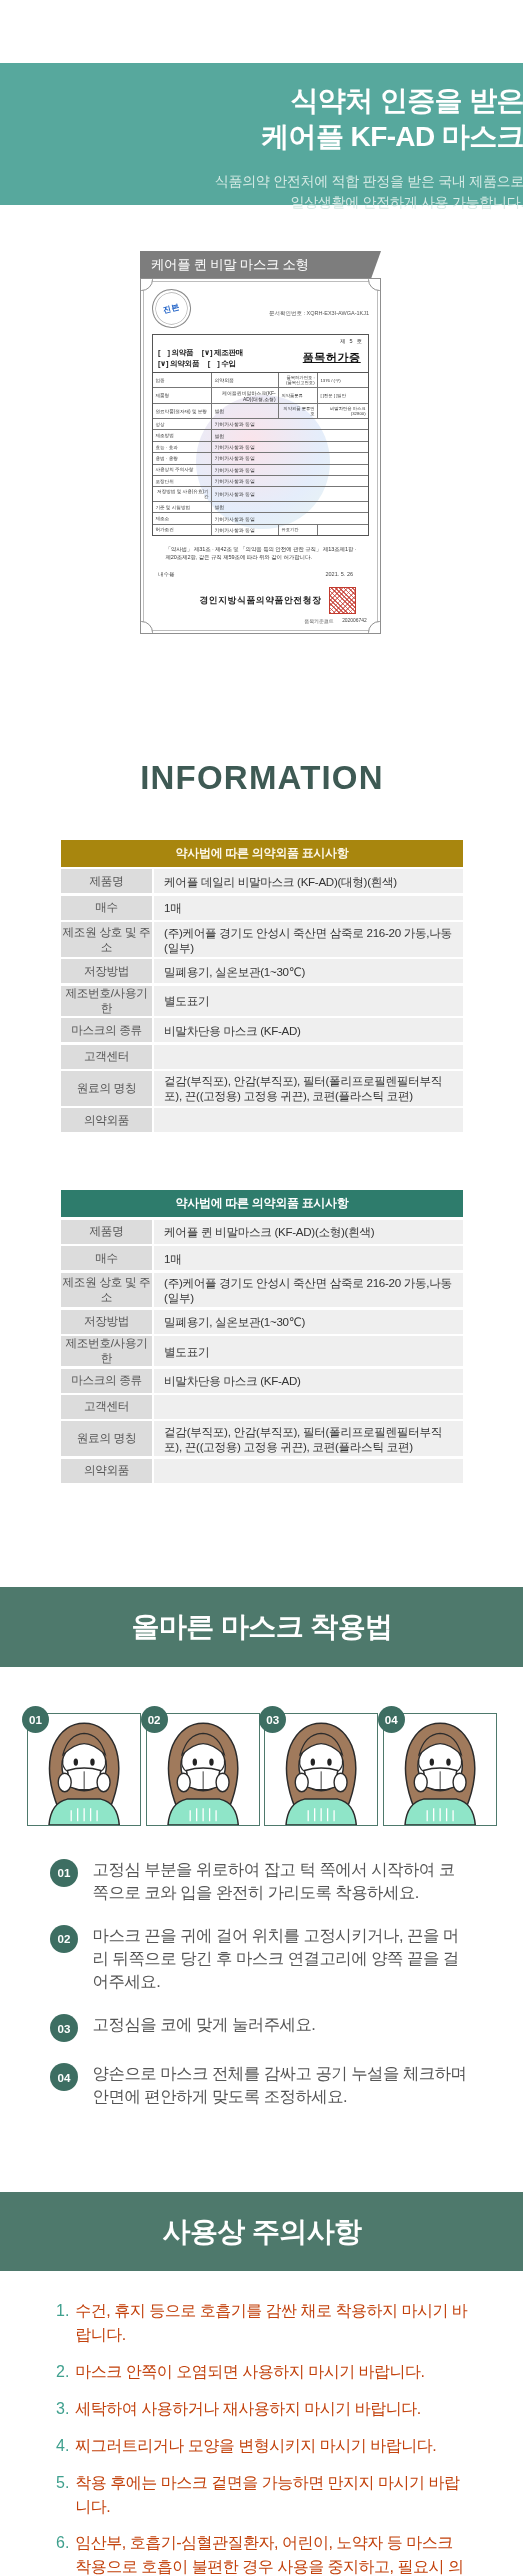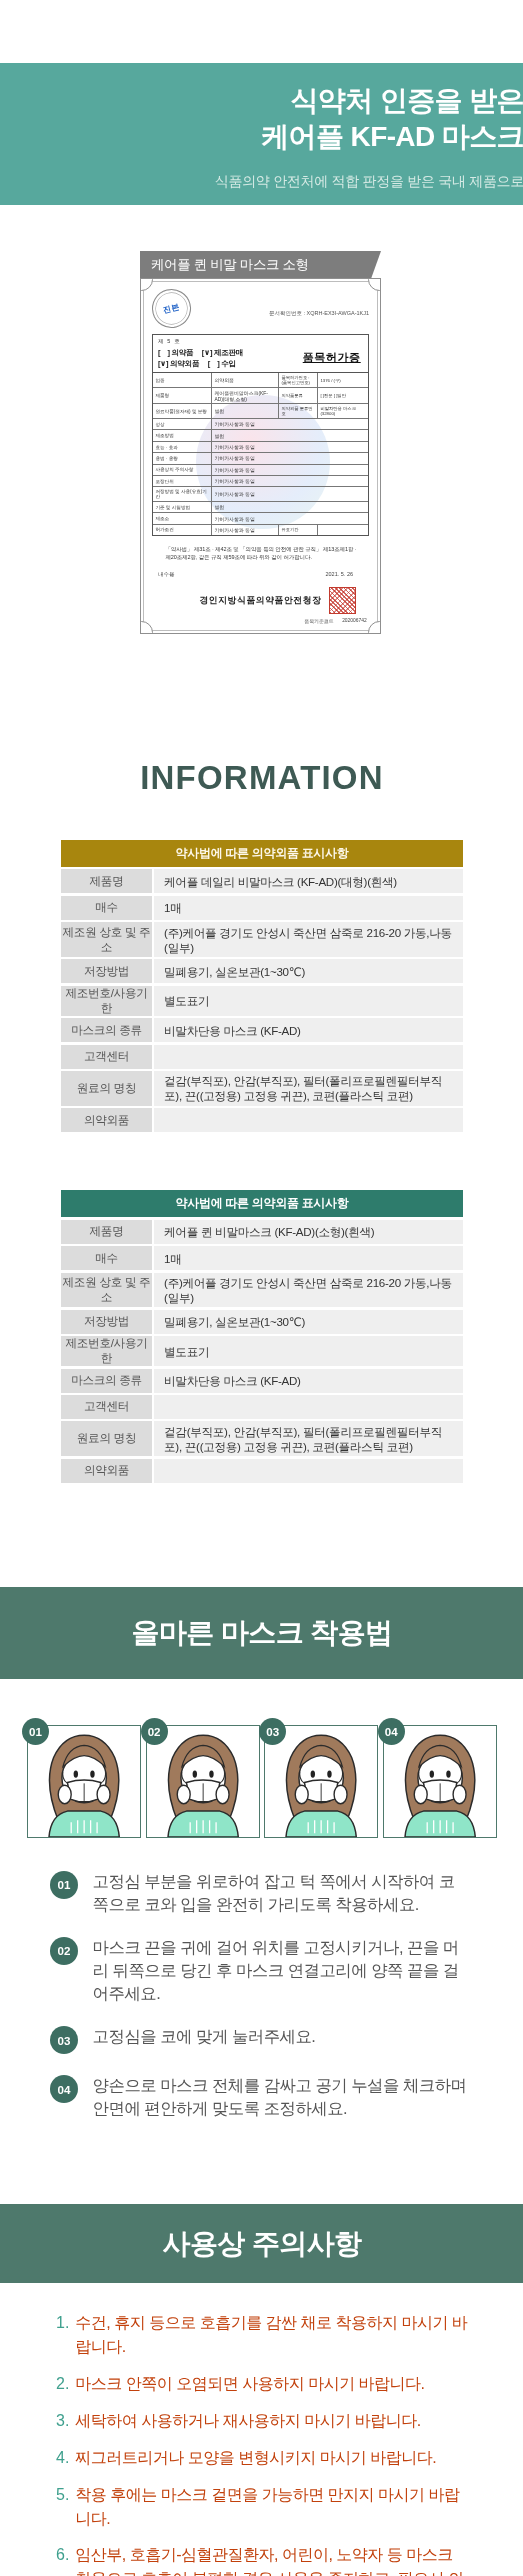--- a/index.html
+++ b/index.html
@@ -24,21 +24,21 @@
   .cert-corner.tl{top:-11px;left:-11px;}.cert-corner.tr{top:-11px;right:-11px;}
   .cert-corner.bl{bottom:-11px;left:-11px;}.cert-corner.br{bottom:-11px;right:-11px;}
   .cert-watermark{position:absolute;left:55px;top:116px;width:134px;height:134px;border-radius:50%;
     background:radial-gradient(circle at 40% 35%,rgba(220,60,110,0.14),rgba(40,110,220,0.12) 60%,rgba(40,160,120,0.10));
     pointer-events:none;}
   .cert-top{display:flex;justify-content:space-between;align-items:flex-start;position:relative;}
   .cert-seal{width:37px;height:37px;border:1.2px solid #8a8a8a;border-radius:50%;display:flex;align-items:center;justify-content:center;
     transform:rotate(-14deg);box-shadow:inset 0 0 0 2.4px #fff, inset 0 0 0 3px #aaa;}
   .cert-seal span{color:#2465c8;font-weight:bold;font-size:8px;letter-spacing:0.6px;}
   .cert-docno{font-size:5.5px;color:#555;margin-top:21px;}
-  .cert-box{position:relative;border:0.6px solid #555;margin-top:6px;background:transparent;}
+  .cert-box{position:relative;border:0.6px solid #555;margin-top:6px;background:transparent;text-align:right;}
   .cert-head{padding:3.7px 4.9px 3.7px 4.9px;border-bottom:0.6px solid #555;}
   .cert-no{font-size:5.5px;color:#333;letter-spacing:1.2px;}
   .cert-check-row{display:flex;align-items:center;margin-top:1.2px;}
   .cert-checks{flex:1;}
   .cert-check-line{font-size:7.6px;font-weight:bold;color:#222;letter-spacing:-0.3px;line-height:1.45;display:flex;gap:8.5px;}
   .cert-title{font-size:11px;font-weight:bold;color:#111;letter-spacing:0.6px;padding-right:2.4px;text-decoration:underline;}
   .cert-row{display:flex;border-top:0.6px solid #777;min-height:10.4px;align-items:stretch;}
   .cert-row:first-of-type{border-top:none;}
   .cert-cell{padding:1.8px 2.4px;font-size:4.6px;color:#333;box-sizing:border-box;display:flex;align-items:center;}
   .cert-cell.lbl{width:58px;flex-shrink:0;}
@@ -66,21 +66,21 @@
   .spec-header.gold{background:var(--gold);color:#fdf8ea;}
   .spec-header.teal{background:var(--teal-header);color:#ffffff;}
   .spec-rows{display:flex;flex-direction:column;gap:2.4px;margin-top:2.4px;}
   .spec-row{display:flex;gap:2.4px;min-height:24px;}
   .spec-row .cell-label{width:91px;flex-shrink:0;background:var(--cell-label-bg);color:#555;
     display:flex;align-items:center;justify-content:center;font-size:11.6px;letter-spacing:-0.3px;text-align:center;}
   .spec-row .cell-value{flex:1;background:var(--cell-value-bg);color:#333;display:flex;align-items:center;
     padding:2.4px 9.7px;font-size:11.6px;letter-spacing:-0.3px;line-height:1.3;}
 
   
-  .section-banner{height:92px;background:var(--banner);color:#fff;display:flex;align-items:center;justify-content:center;
+  .section-banner{height:80px;background:var(--banner);color:#fff;display:flex;align-items:center;justify-content:center;
     font-size:28px;font-weight:bold;letter-spacing:-0.6px;}
   .banner-wear{margin-top:104px;}
   .banner-caution{margin-top:84px;height:79px;}
 
   
   .steps{display:flex;gap:4.3px;padding:0 27px;margin-top:46px;}
   .step-panel{position:relative;width:116px;height:113px;border:1.8px solid var(--banner);box-sizing:border-box;background:#fff;}
   .step-badge{position:absolute;top:-7.3px;left:-6px;width:27px;height:27px;border-radius:50%;background:var(--badge);
     color:#fff;font-size:11.6px;font-weight:bold;display:flex;align-items:center;justify-content:center;z-index:2;}
   .step-illu{width:100%;height:100%;display:block;}
@@ -105,20 +105,21 @@
 
   <div class="top-spacer"></div>
 
   <section class="hero">
     <div class="hero-title">
       <div>식약처 인증을 받은</div>
       <div>케어플 KF-AD 마스크</div>
     </div>
     <div class="hero-sub">
       <div>식품의약 안전처에 적합 판정을 받은 국내 제품으로</div>
+      <div>일상생활에 안전하게 사용 가능합니다.</div>
     </div>
   </section>
 
   <div class="cert-wrap">
     <div class="cert-label">케어플 퀸 비말 마스크 소형</div>
     <div class="cert-frame">
       <div class="inner-line"></div>
       <div class="cert-corner tl"></div>
       <div class="cert-corner tr"></div>
       <div class="cert-corner bl"></div>

